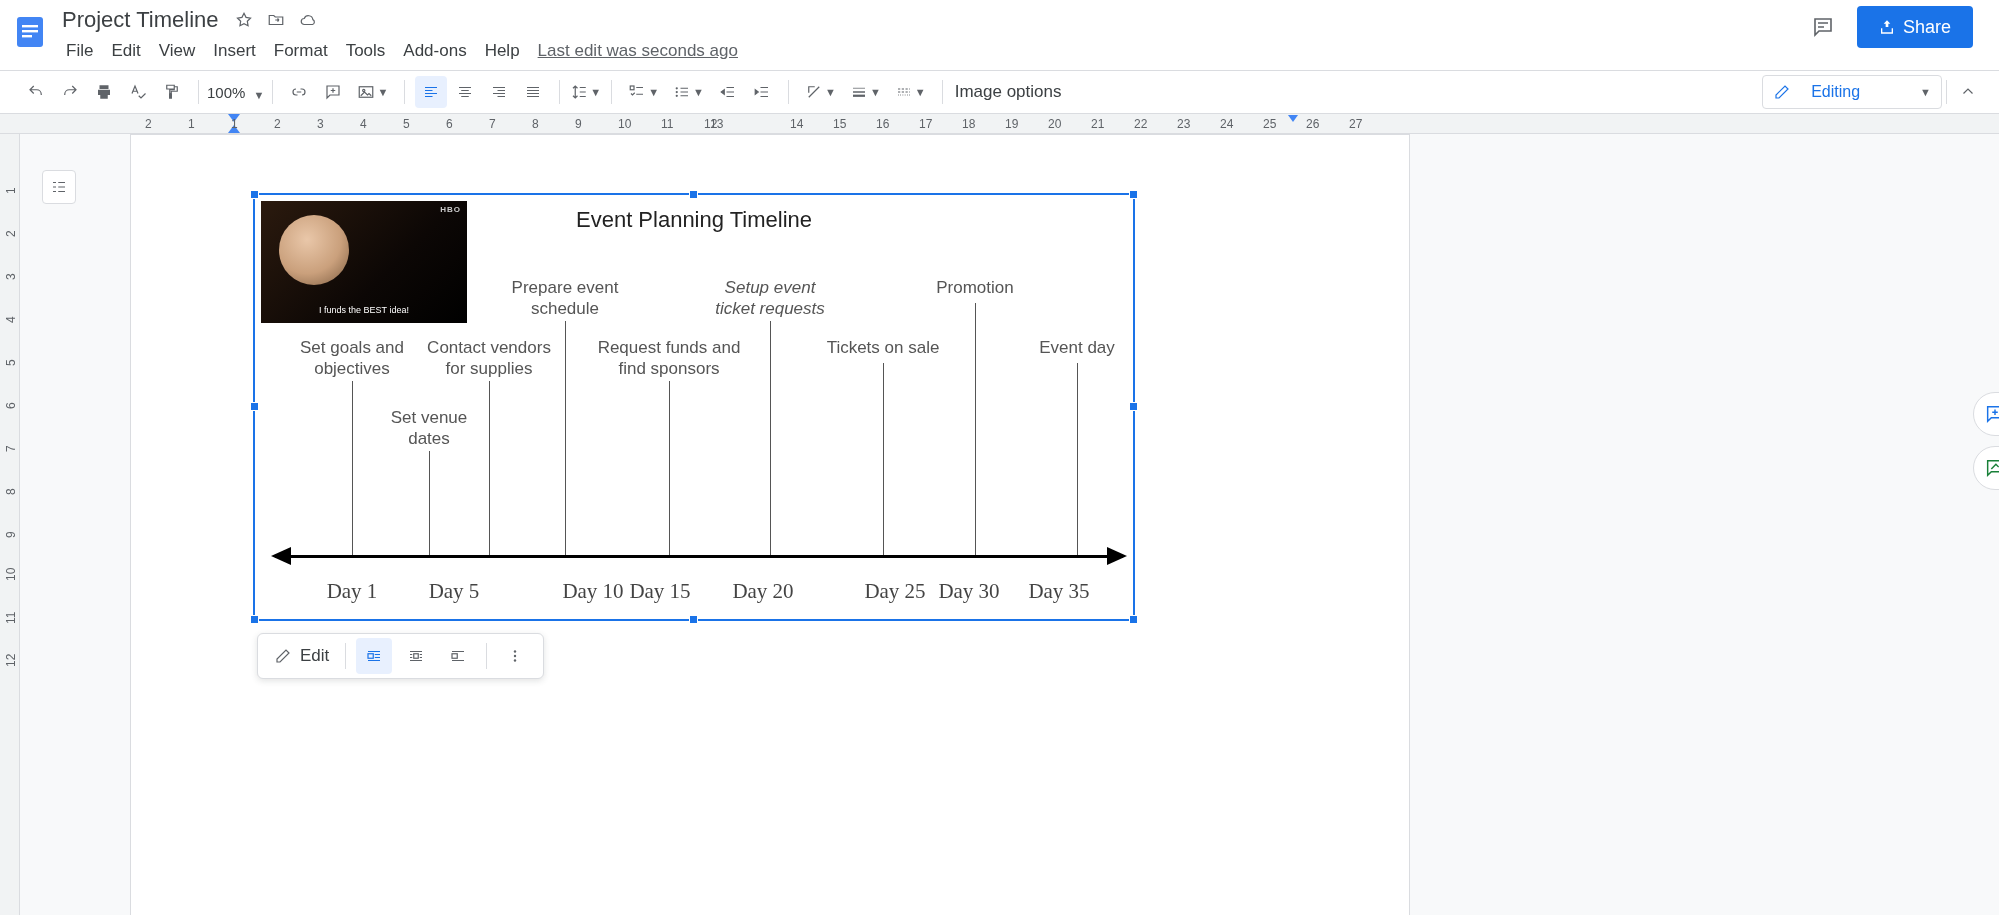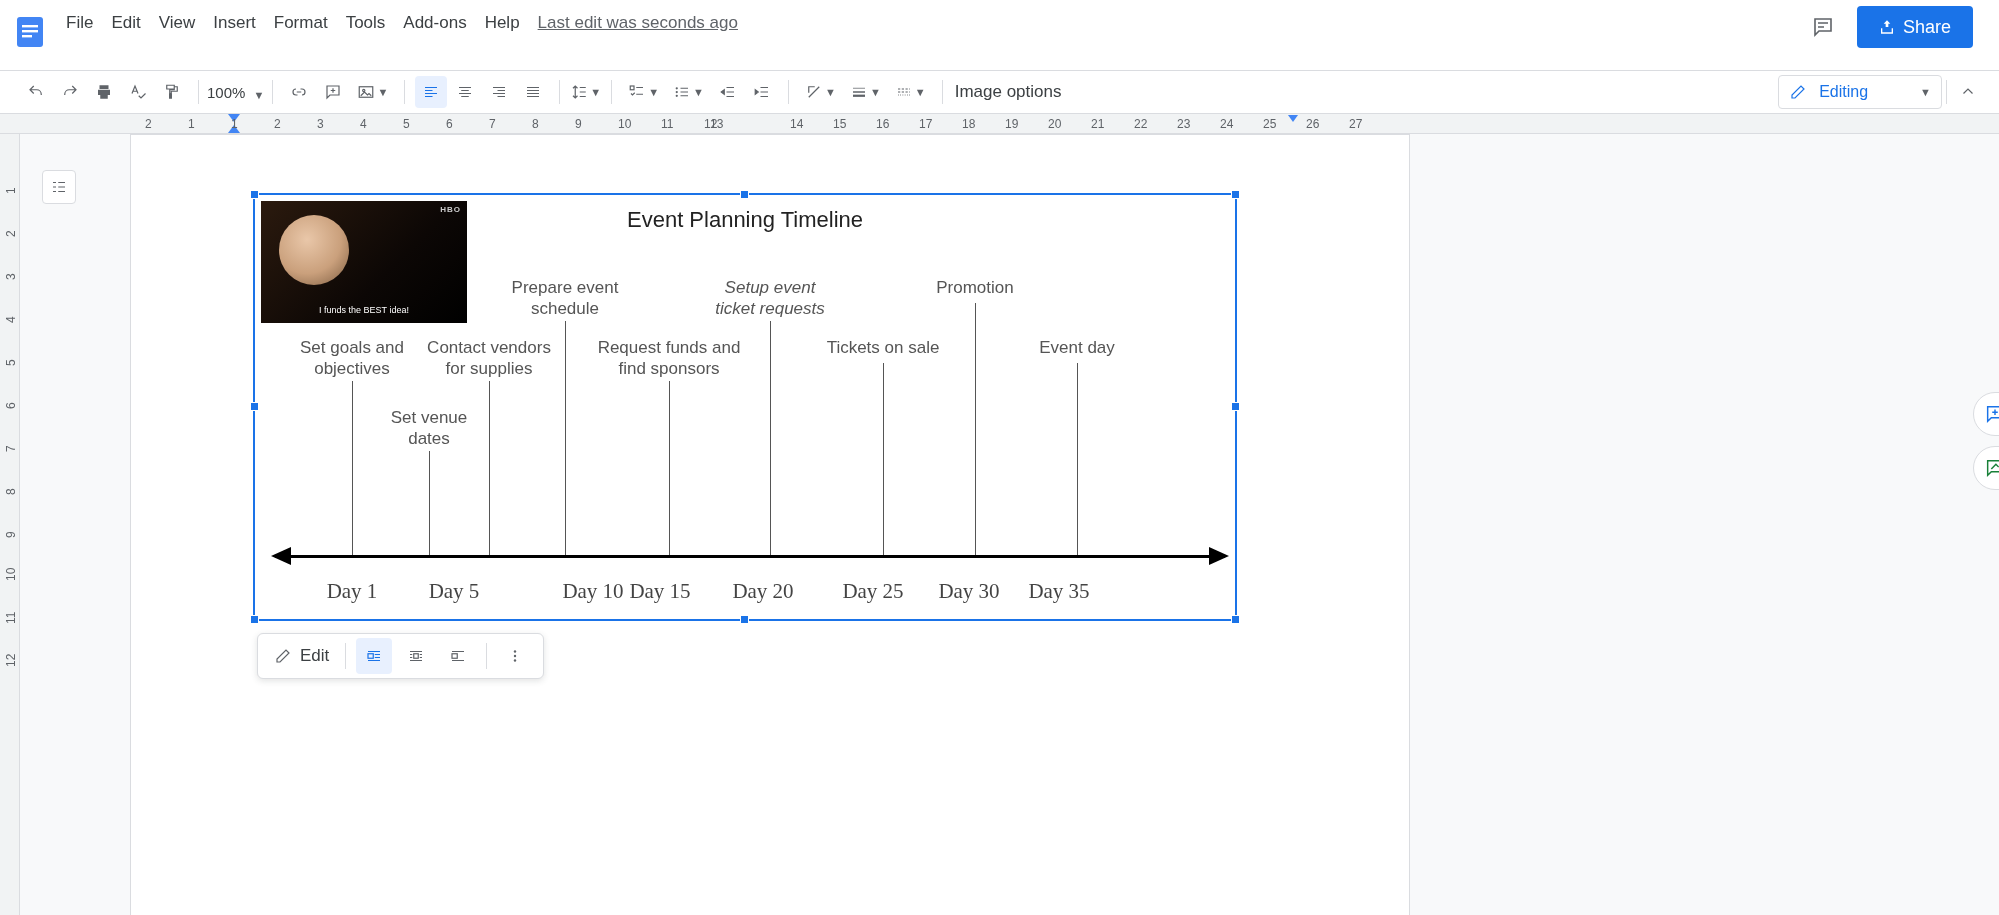--- a/index.html
+++ b/index.html
@@ -25,21 +25,21 @@
   
   .toolbar { height:44px; border-top:1px solid #dadce0; border-bottom:1px solid #dadce0; display:flex; align-items:center; padding:0 14px; gap:0; }
   .tb-group { display:flex; align-items:center; gap:2px; padding:0 6px;}
   .tb-sep { width:1px; height:24px; background:#dadce0; margin:0 4px;}
   .tb-btn { width:32px; height:32px; display:flex; align-items:center; justify-content:center; border-radius:4px; color:#5f6368;}
   .tb-btn.active { background:#e8f0fe; color:#1a73e8;}
   .tb-btn.wide{ width:auto; padding:0 6px; gap:2px;}
   .zoom { display:flex; align-items:flex-end; gap:2px; color:#3c4043; font-size:15px; padding:0 4px;}
   .zoom .caret{color:#5f6368;}
   .img-opts { font-size:17px; color:#3c4043; padding:0 8px;}
-  .editing-pill { margin-left:auto; border:1px solid #dadce0; border-radius:4px; height:34px; display:flex; align-items:center; gap:12px; padding:3px 10px; color:#1a73e8; font-size:16px;}
+  .editing-pill { margin-left:auto; border:1px solid #dadce0; border-radius:4px; height:34px; display:flex; align-items:center; gap:20px; padding:3px 10px; color:#1a73e8; font-size:16px;}
   .editing-pill .caret{ color:#5f6368; margin-left:40px;}
   .collapse-btn{ width:34px; height:34px; display:flex; align-items:center; justify-content:center; color:#5f6368;}
   .caret { font-size:11px;}
   svg.ic { width:18px; height:18px; stroke:#5f6368; fill:none; stroke-width:1.6;}
   svg.fill { fill:#5f6368; stroke:none;}
   
   .hr-ruler { height:20px; background:#f1f3f4; border-bottom:1px solid #dadce0; position:relative; font-size:12px; color:#5f6368; overflow:hidden;}
   .hr-ruler .tick{ position:absolute; top:3px;}
   .hr-ruler .indent-down { position:absolute; top:0; width:0;height:0;border-left:6px solid transparent;border-right:6px solid transparent;border-top:8px solid #4285f4;}
   .hr-ruler .indent-up { position:absolute; bottom:0; width:0;height:0;border-left:6px solid transparent;border-right:6px solid transparent;border-bottom:8px solid #4285f4;}
@@ -84,20 +84,41 @@
 <div class="titlebar">
   <div class="docs-logo">
     <svg viewBox="0 0 36 36">
         <rect x="5" y="3" width="26" height="30" rx="3" fill="#4285f4"></rect>
         <rect x="10" y="11" width="16" height="2.4" fill="#fff"></rect>
         <rect x="10" y="16" width="16" height="2.4" fill="#fff"></rect>
         <rect x="10" y="21" width="10" height="2.4" fill="#fff"></rect>
       </svg>
   </div>
   <div class="title-wrap">
+    <div class="title-row">
+      <span class="doc-title">Project Timeline</span>
+      <div class="title-icons">
+        <span>
+            <svg class="ic" viewBox="0 0 24 24">
+              <path d="M12 3l2.7 5.5 6 .9-4.3 4.2 1 6-5.4-2.8L6.6 19.6l1-6L3.3 9.4l6-.9z"></path>
+            </svg>
+          </span>
+        <span>
+            <svg class="ic" viewBox="0 0 24 24">
+              <path d="M3 6h6l2 2h10v10H3z"></path>
+              <path d="M11 12h5m0 0-2-2m2 2-2 2"></path>
+            </svg>
+          </span>
+        <span>
+            <svg class="ic" viewBox="0 0 24 24">
+              <path d="M7 18a4 4 0 0 1 0-8 6 6 0 0 1 11.5 1.5A3.5 3.5 0 0 1 18 18z"></path>
+            </svg>
+          </span>
+      </div>
+    </div>
     <div class="menus">
       <span class="menu-item">File</span>
       <span class="menu-item">Edit</span>
       <span class="menu-item">View</span>
       <span class="menu-item">Insert</span>
       <span class="menu-item">Format</span>
       <span class="menu-item">Tools</span>
       <span class="menu-item">Add-ons</span>
       <span class="menu-item">Help</span>
       <span class="last-edit">Last edit was seconds ago</span>
@@ -329,21 +350,21 @@
     </div>
   <div class="doc-area">
     <div class="outline-pill">
       <svg class="ic" viewBox="0 0 24 24">
           <path d="M4 6h4M4 12h4M4 18h4M11 6h9M11 12h9M11 18h9"></path>
         </svg>
     </div>
 
     <div class="page">
 
-      <div class="sel-box" style="left:122px; top:58px; width:984px; height:428px;">
+      <div class="sel-box" style="left:122px; top:58px; width:882px; height:428px;">
         <div class="handle h-nw"></div>
         <div class="handle h-n"></div>
         <div class="handle h-ne"></div>
         <div class="handle h-w"></div>
         <div class="handle h-e"></div>
         <div class="handle h-sw"></div>
         <div class="handle h-s"></div>
         <div class="handle h-se"></div>
 
         <div class="diagram">
@@ -380,21 +401,21 @@
               <div class="vline" style="left: 718px; top: 106px; height: 252px;"></div>
               <div class="milestone" style="left: 820px; top: 140px;">Event day</div>
               <div class="vline" style="left: 820px; top: 166px; height: 192px;"></div>
             </div>
           <div id="days">
               <div class="day-label" style="left: 95px; top: 382px;">Day 1</div>
               <div class="day-label" style="left: 197px; top: 382px;">Day 5</div>
               <div class="day-label" style="left: 300px; top: 382px; margin-left: 36px;">Day 10</div>
               <div class="day-label" style="left: 403px; top: 382px;">Day 15</div>
               <div class="day-label" style="left: 506px; top: 382px;">Day 20</div>
-              <div class="day-label" style="left: 616px; top: 382px; text-align: center;">Day 25</div>
+              <div class="day-label" style="left: 638px; top: 382px; text-align: center;">Day 25</div>
               <div class="day-label" style="left: 712px; top: 382px;">Day 30</div>
               <div class="day-label" style="left: 802px; top: 382px;">Day 35</div>
             </div>
         </div>
       </div>
 
       <div class="img-toolbar" style="left:126px; top:498px;">
         <div class="img-tb-edit">
           <svg class="ic" viewBox="0 0 24 24">
               <path d="M4 20h4L20 8l-4-4L4 16z"></path>

